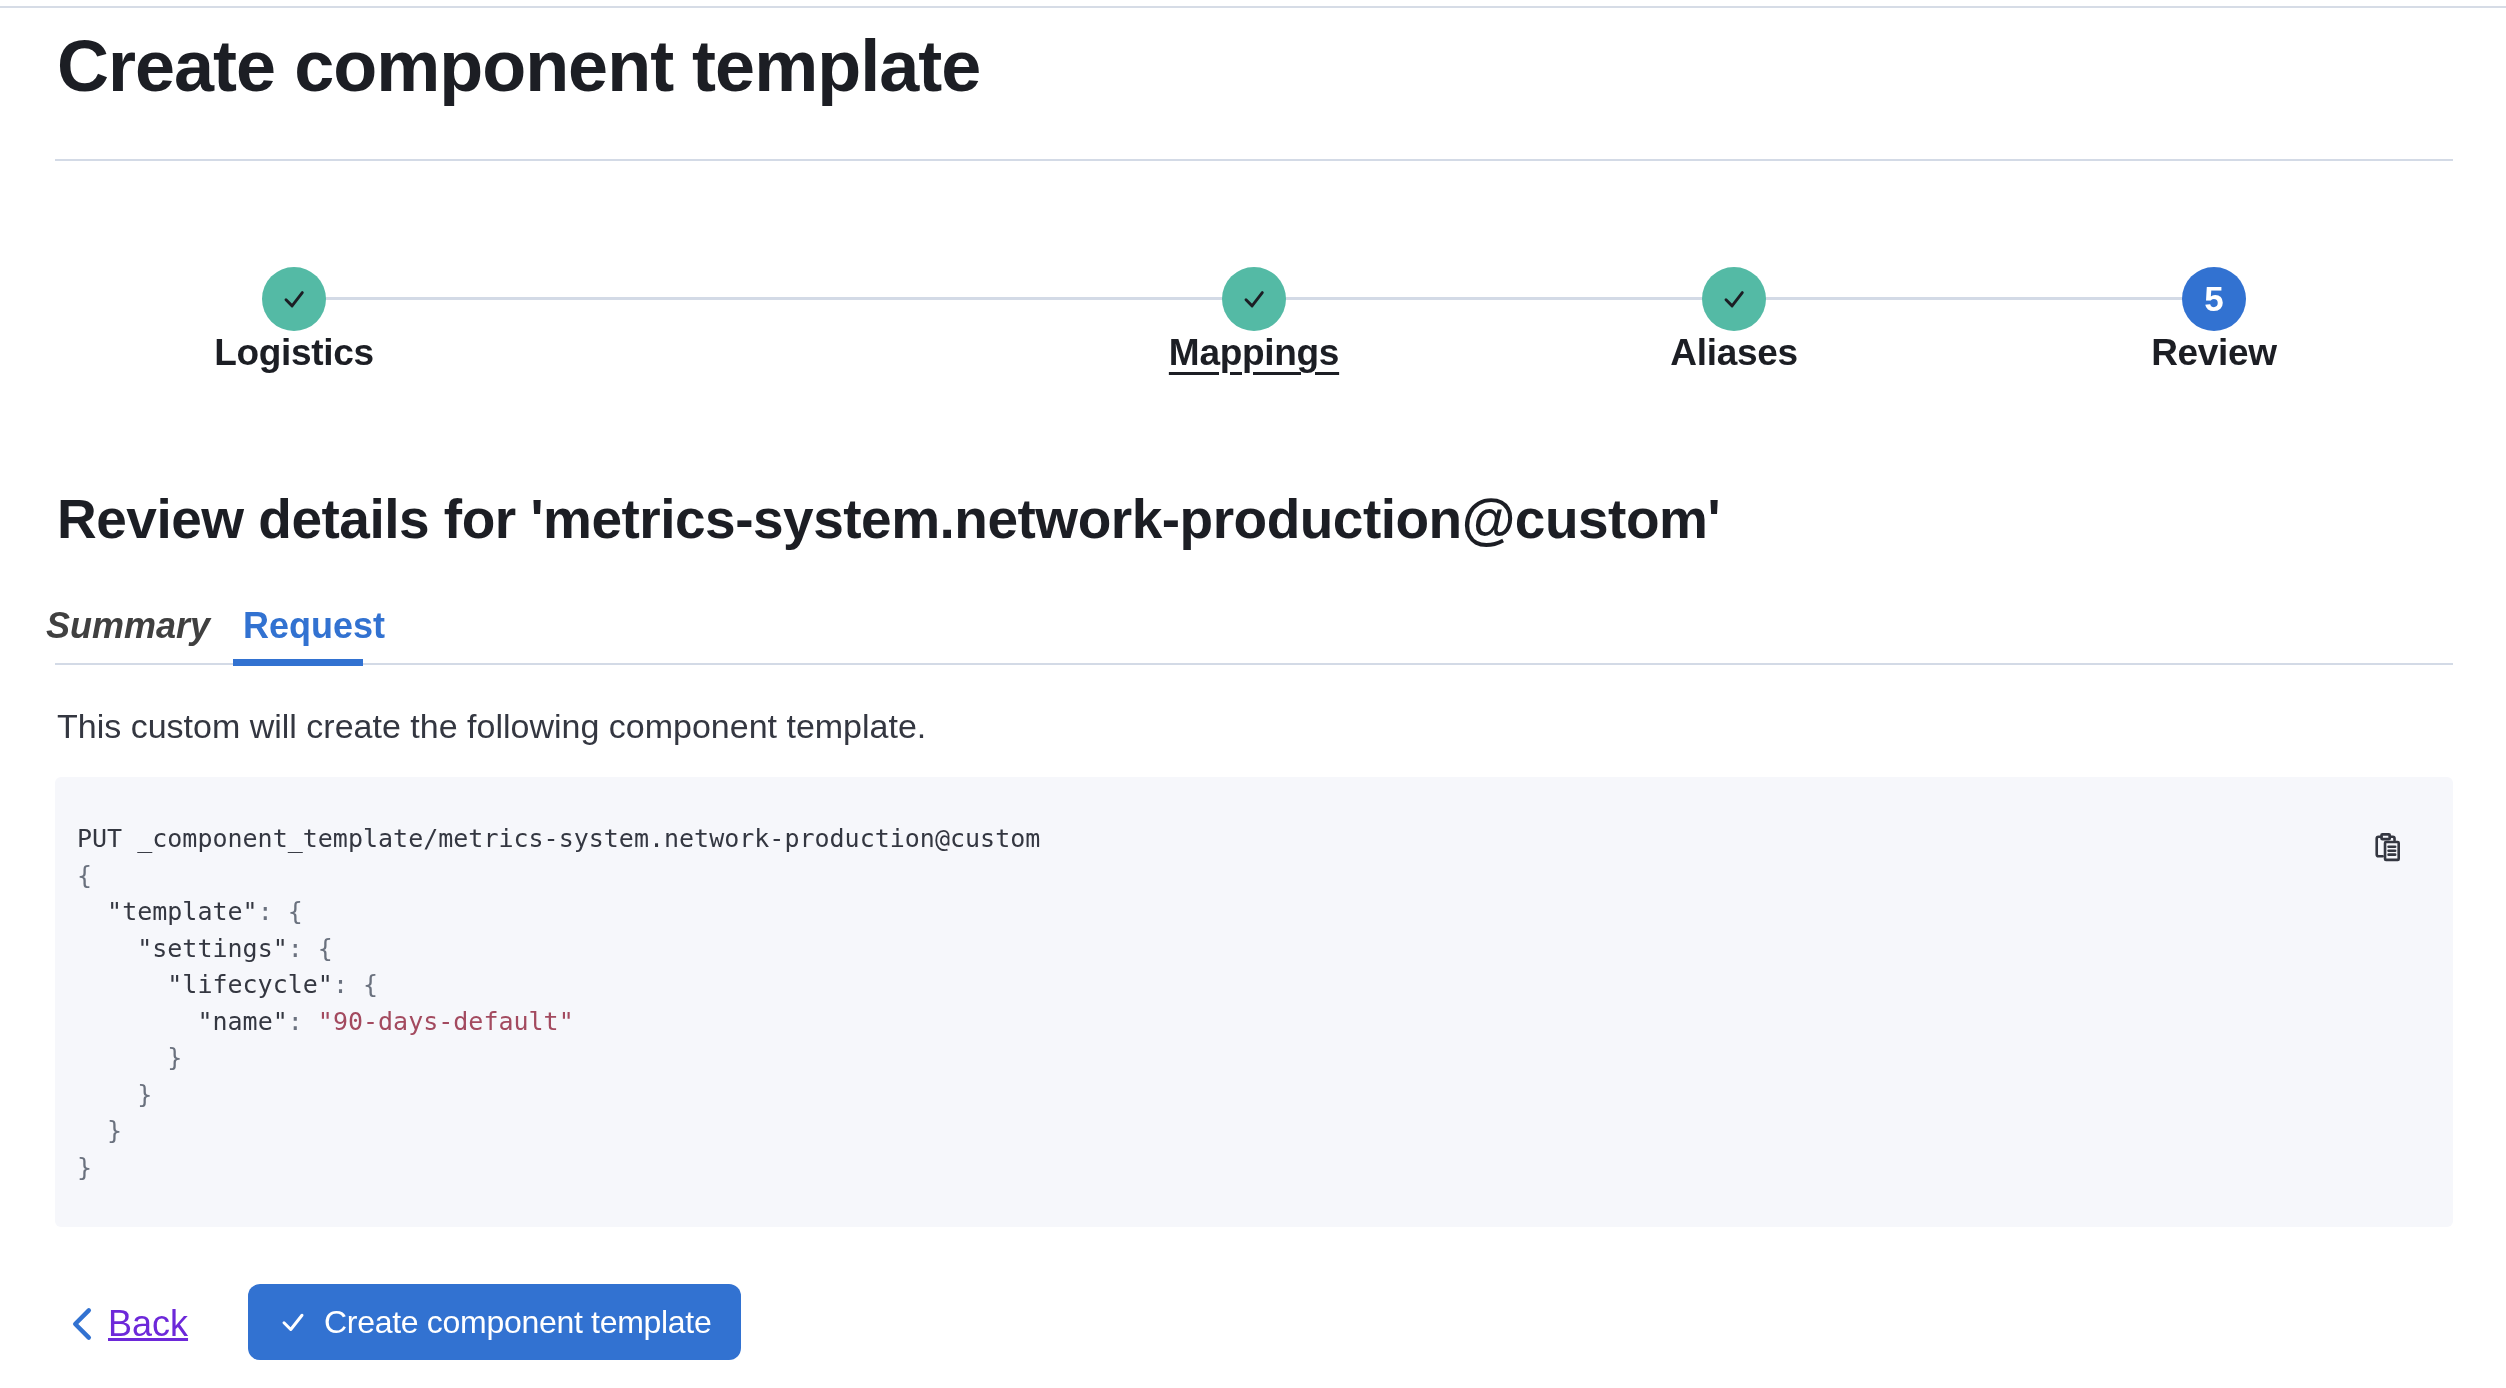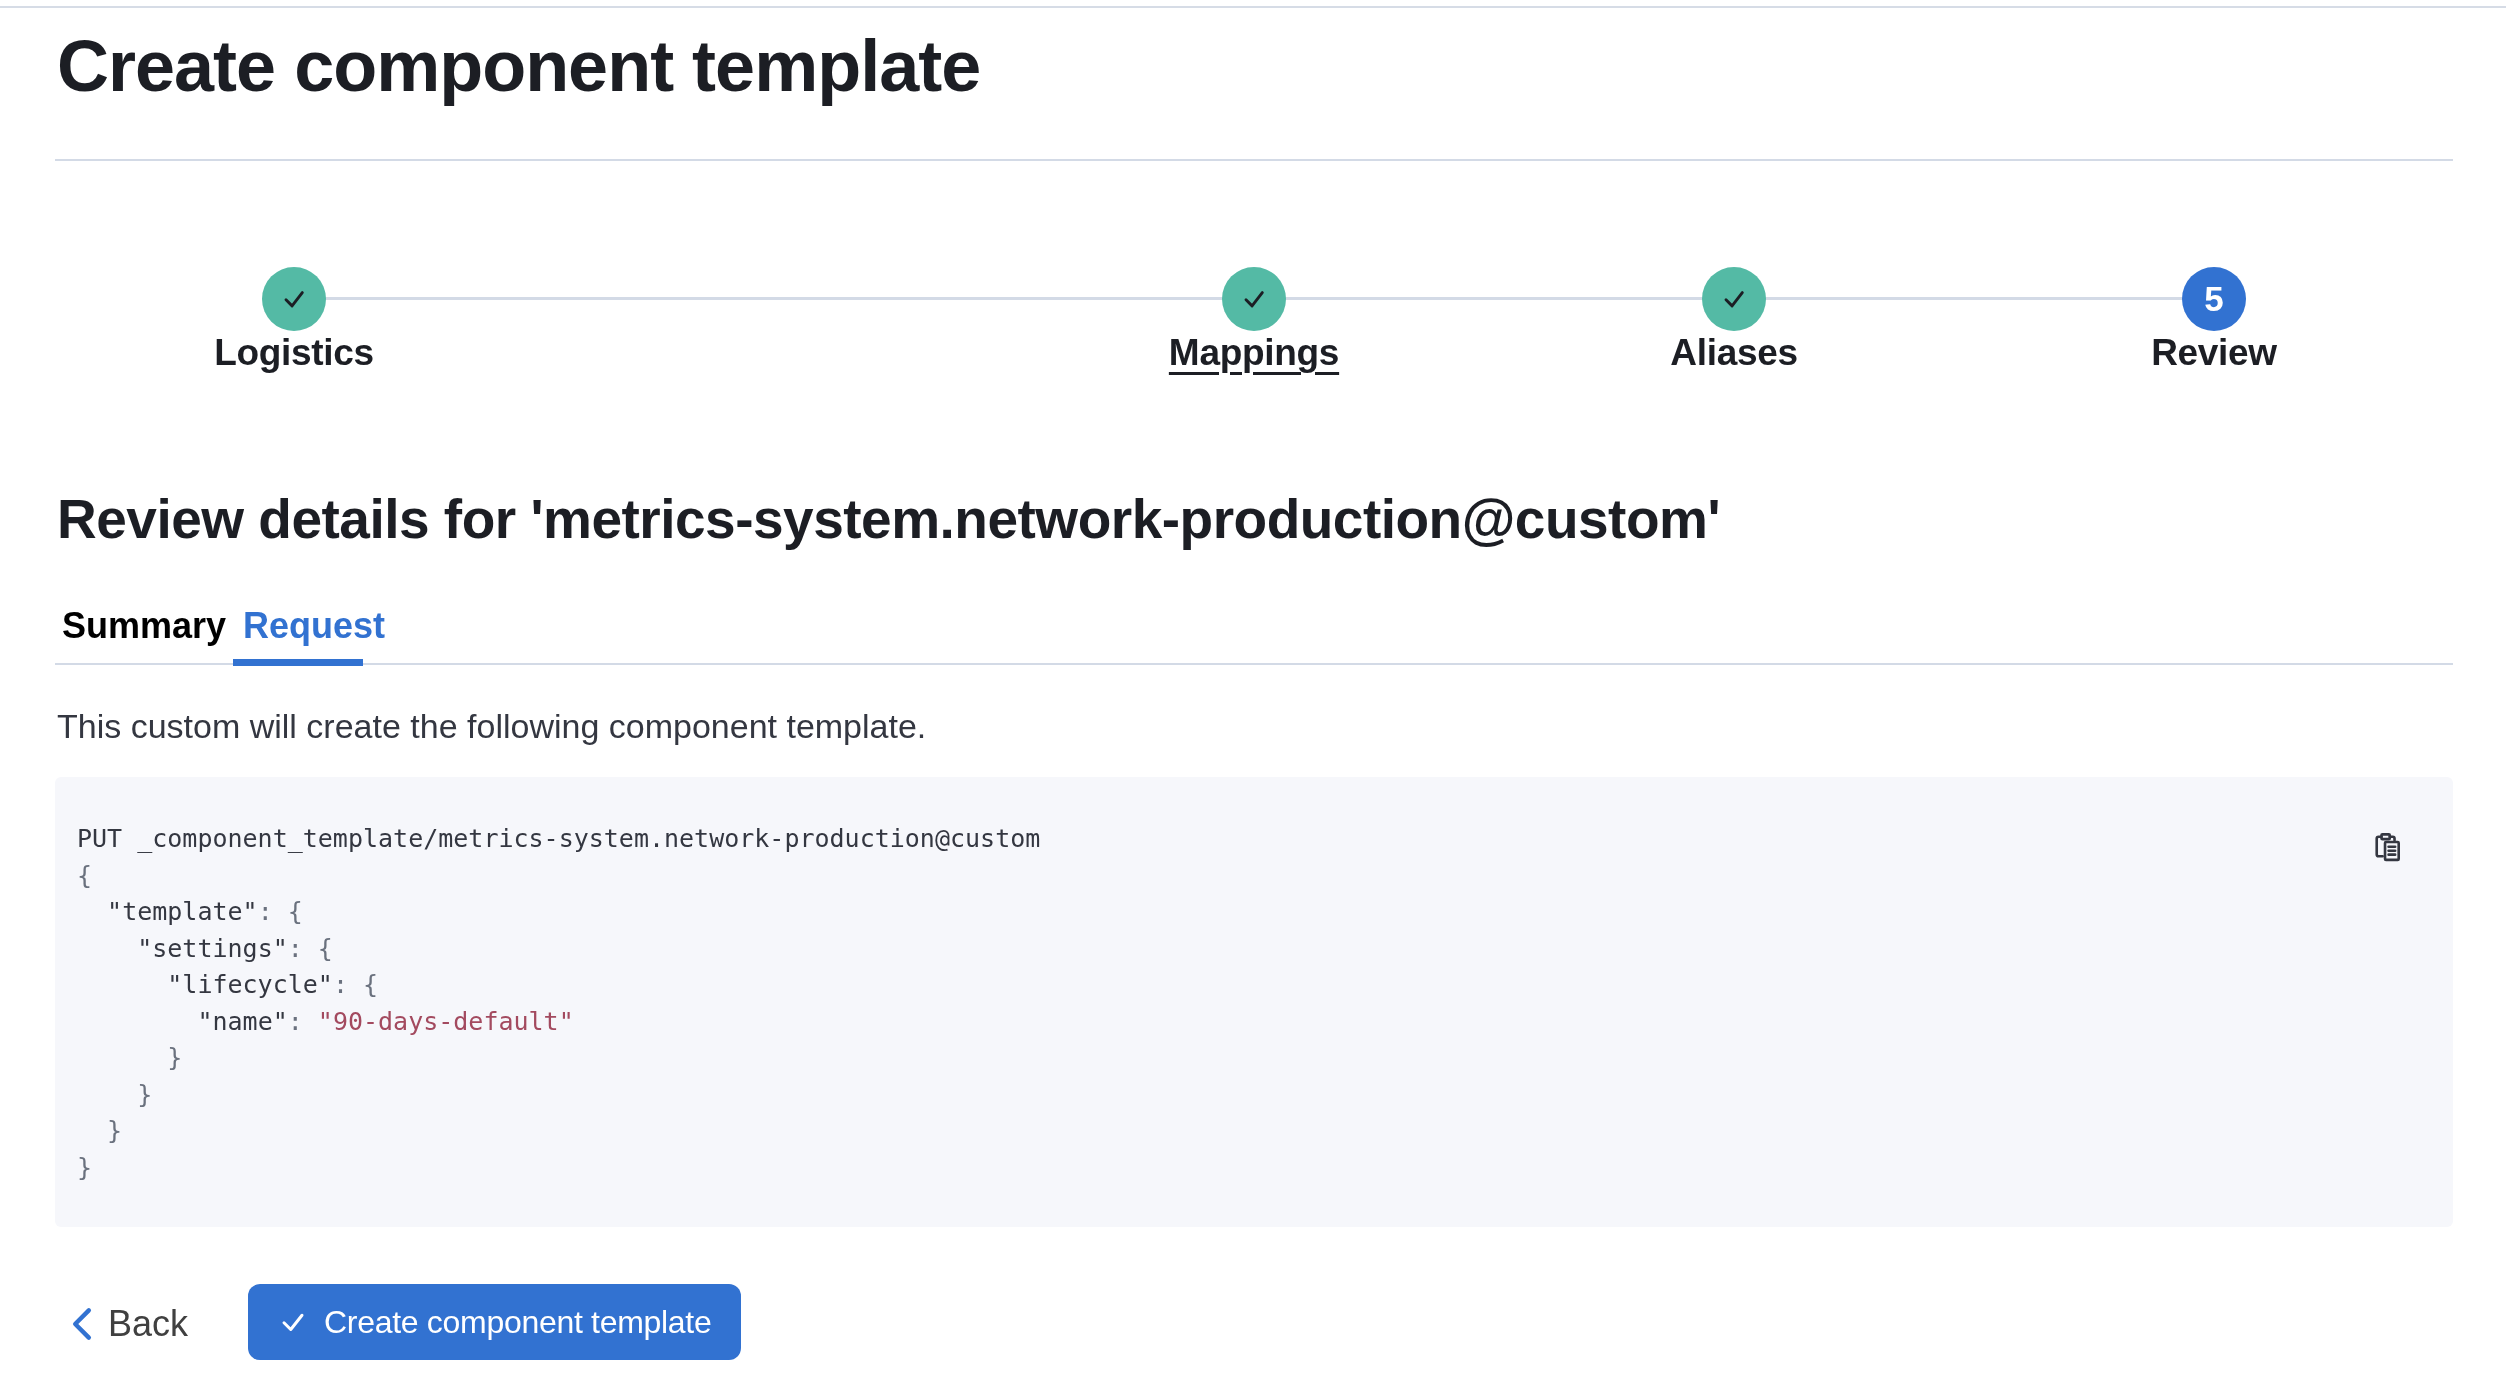--- a/index.html
+++ b/index.html
@@ -37,21 +37,21 @@
   }
   .step-label.underlined { text-decoration:underline; text-decoration-thickness:3px; text-underline-offset:7px; }
 
   .review-heading {
     left:57px; top:438px; font-size:55px; line-height:66px;
     font-weight:700; color:#1C1E24; letter-spacing:-0.5px;margin-top:48px;
   }
 
   
   .tab { top:604px; font-size:36px; line-height:44px; font-weight:700; cursor:pointer; }
-  .tab-summary { left:62px; color:#000000; }
+  .tab-summary { left:46px; color:#404040;font-style:italic; }
   .tab-request { left:243px; color:#3272D1;text-align:right; }
   .tabs-border { top:663px; left:55px; width:2398px; height:2px; background:#D3DAE6; }
   .tab-active-underline { top:659px; left:233px; width:130px; height:7px; background:#3272D1; }
 
   .request-description { left:57px; top:702px; font-size:34px; line-height:48px; color:#343741; }
 
   
   .code-block {
     left:55px; top:777px; width:2398px; height:450px;
     background:#F6F7FB; border-radius:6px;
@@ -67,22 +67,23 @@
   .tok-string { color:#A34A5F; }
   .copy-btn {
     position:absolute; right:44px; top:50px; width:42px; height:42px;
     background:none; border:none; cursor:pointer; padding:0;
     display:flex; align-items:center; justify-content:center;
   }
 
   
   .footer-back {
     left:70px; top:1300px; height:48px; display:flex; align-items:center; gap:14px;
-    color:#404040; font-size:36px; font-weight:500; cursor:pointer; background:none; border:none;
+    color:#6d28d9; font-size:36px; font-weight:500; cursor:pointer; background:none; border:none;
     font-family:"Liberation Sans", sans-serif;
+    text-decoration:underline;
   }
   .footer-create-btn {
     left:248px; top:1284px; height:76px; display:inline-flex; align-items:center;
     gap:16px; padding:0 30px; background:#3272D1; border:none; border-radius:12px;
     color:#ffffff; font-size:32px; font-weight:500; letter-spacing:-0.3px; cursor:pointer;
     font-family:"Liberation Sans", sans-serif;
   }
   svg { display:block; }
 </style>
 </head>

